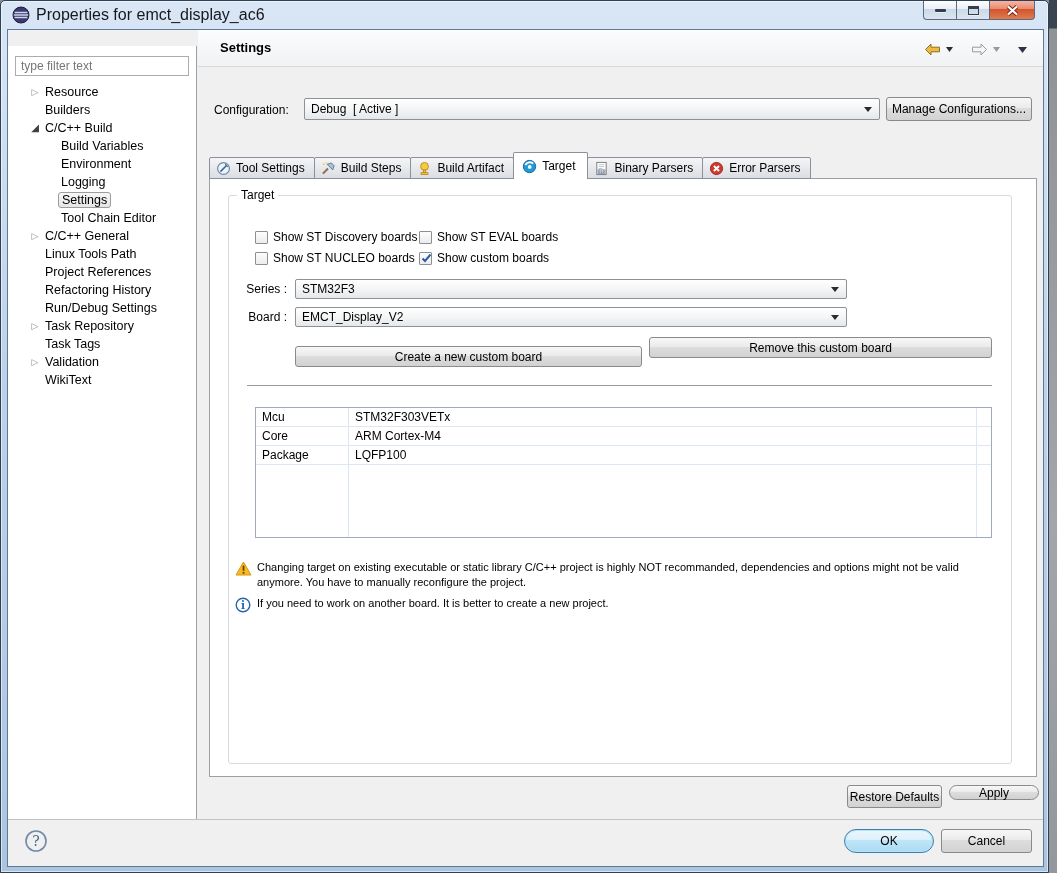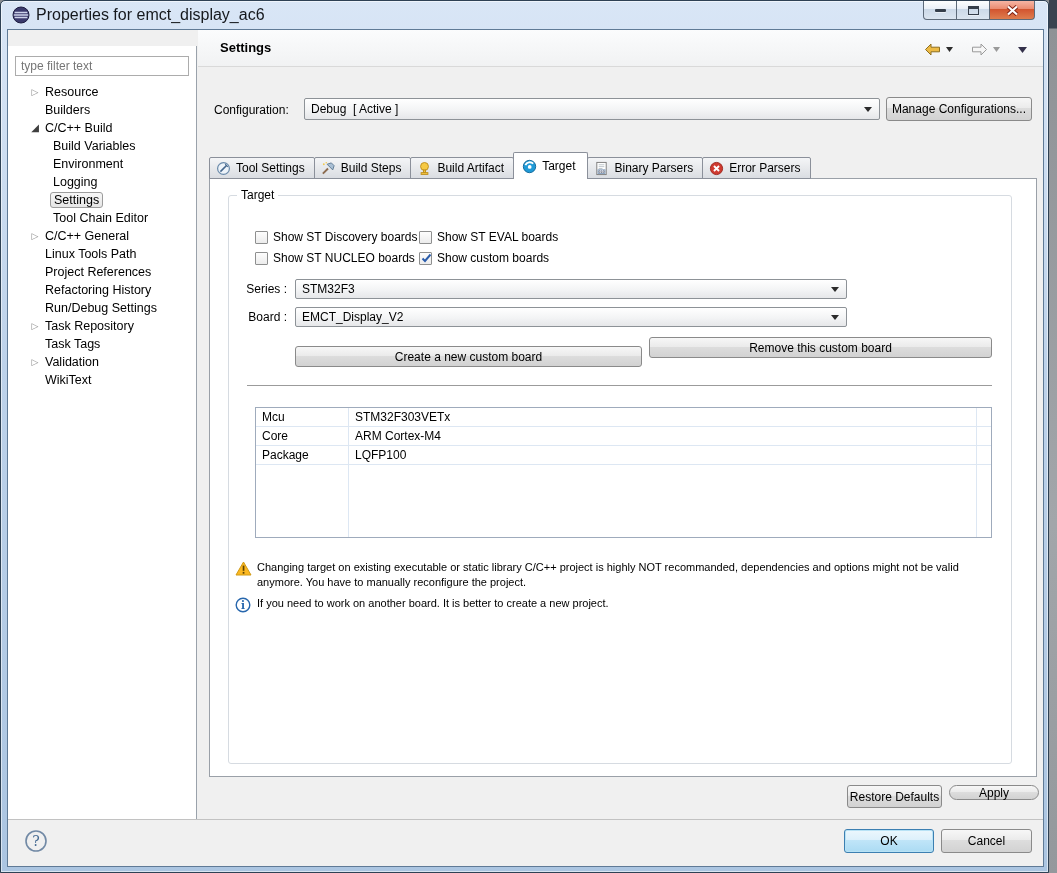--- a/index.html
+++ b/index.html
@@ -31,21 +31,21 @@
   .client{position:absolute;left:6px;top:28px;width:1037px;height:838px;background:#f0f0f0;border:1px solid #5f7a96;}
 
   
   .sidebar{position:absolute;left:0;top:16px;width:189px;height:789px;background:#fff;border-right:1px solid #9aa2ab;}
   .filter-box{position:absolute;left:7px;top:10px;width:174px;height:20px;border:1px solid #acacac;font-family:"Liberation Sans",sans-serif;font-size:12px;padding:0 5px;color:#444;}
   .filter-box::placeholder{color:#767676;}
   .tree{position:absolute;left:0;top:37px;right:1px;}
   .tree-item{height:18px;display:flex;align-items:center;font-size:12.5px;color:#000;white-space:nowrap;cursor:default;}
   .tree-item .arrow{width:14px;text-align:center;flex:0 0 14px;}
   .tree-item.lvl0{padding-left:20px;}
-  .tree-item.lvl1{padding-left:28px;}
+  .tree-item.lvl1{padding-left:36px;}
   .arrow.collapsed{font-size:9px;color:#8b8b8b;line-height:18px;}
   .arrow.expanded{font-size:10px;color:#3f3f3f;line-height:18px;}
   .tree-item .lbl{padding:0 3px;}
   .tree-item.selected .lbl{border:1px solid #9c9c9c;border-radius:3px;background:linear-gradient(#f7f7f7,#e6e6e6);}
 
   
   .main{position:absolute;left:190px;top:0;width:845px;height:789px;}
   .page-header{position:absolute;left:0;top:0;right:0;height:37px;background:linear-gradient(#fbfcfd,#f1f2f3);border-bottom:1px solid #d9d9d9;}
   .page-title{position:absolute;left:22px;top:0;line-height:36px;font-size:13px;font-weight:bold;color:#000;}
   .nav-group{position:absolute;right:16px;top:13px;display:flex;align-items:center;gap:5px;}
@@ -108,21 +108,21 @@
   .note .nicon{flex:0 0 18px;margin-top:1px;}
   .note .ntext{margin-left:4px;width:747px;font-size:11px;line-height:15px;color:#000;}
 
   .btn-restore{position:absolute;left:649px;top:755px;width:95px;height:23px;}
   .btn-apply{position:absolute;left:751px;top:755px;width:90px;height:15px;border-radius:11px;}
 
   
   .bottombar{position:absolute;left:0;top:789px;width:100%;height:47px;border-top:1px solid #c2c2c2;background:#f0f0f0;}
   .help-btn{position:absolute;left:16px;top:9px;width:24px;height:24px;cursor:default;}
   .btn-ok{position:absolute;left:836px;top:9px;width:90px;height:24px;
-    border:1px solid #3c7fb1;border-radius:3px;
+    border:1px solid #3c7fb1;border-radius:12px;
     background:linear-gradient(#ecf7fd,#dcf0fb 45%,#c0e5f8 46%,#abdbf3);
     box-shadow:inset 0 0 0 1px #b8e2f5;display:flex;align-items:center;justify-content:center;font-size:12px;}
   .btn-cancel{position:absolute;left:933px;top:9px;width:91px;height:24px;}
 </style>
 </head>
 <body>
 
 <div class="bg-strip"></div>
 
 <div class="win">

